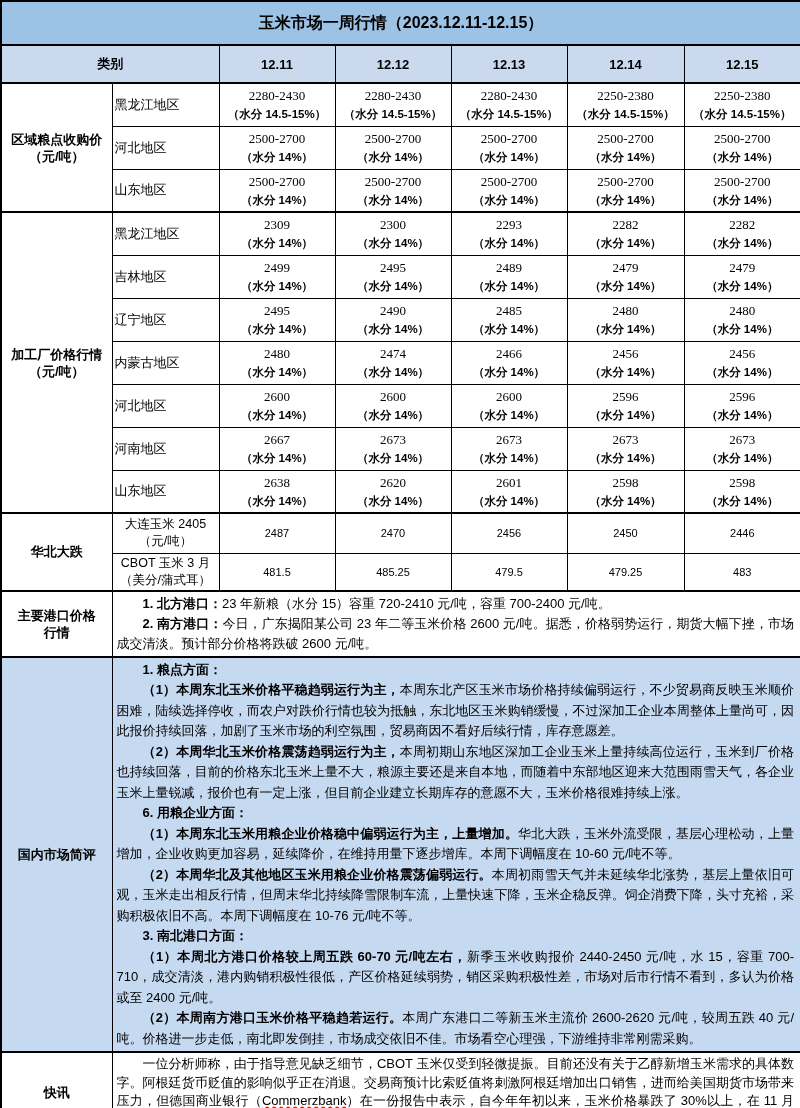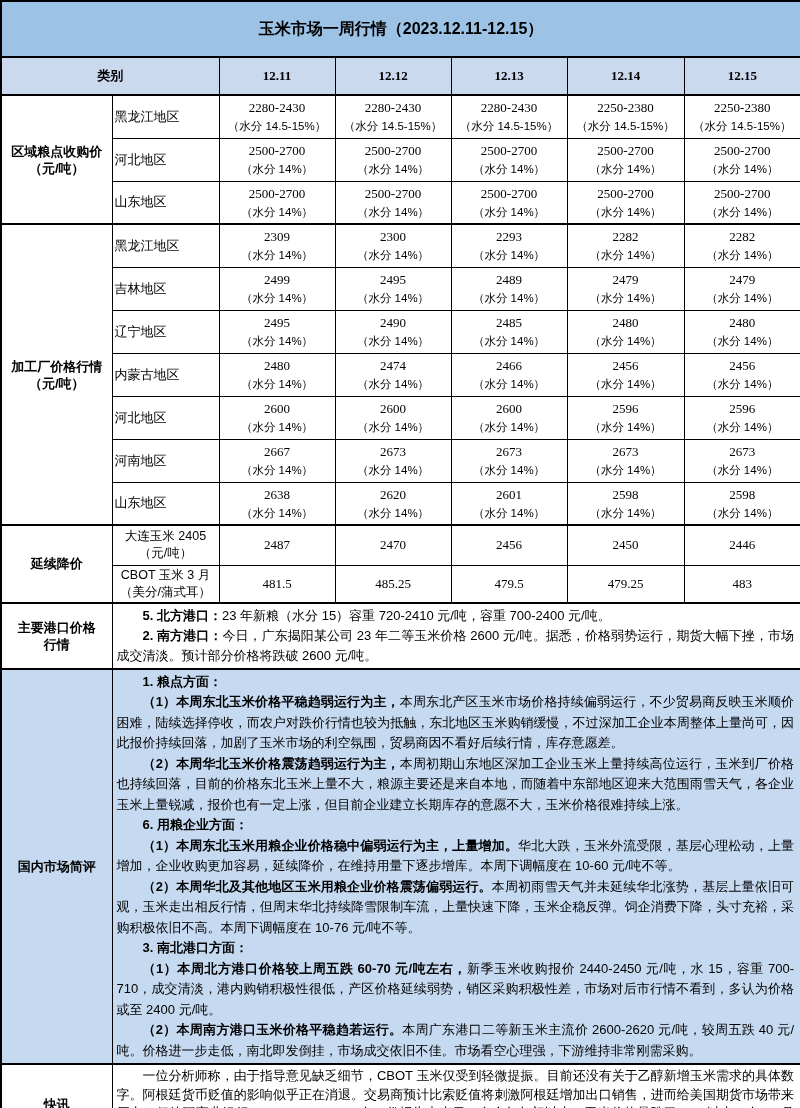--- a/index.html
+++ b/index.html
@@ -6,29 +6,29 @@
     --title-bg:#9CC2E5; --header-bg:#CBD9EF; --review-bg:#C5D9F1;
     --border:#000; --wavy:#E00000;
   }
   *{box-sizing:border-box;}
   html,body{margin:0;padding:0;background:#fff;}
   body{width:800px;font-family:"Liberation Sans",sans-serif;color:#000;}
   table{border-collapse:collapse;table-layout:fixed;width:800px;height:1108px;border:2px solid var(--border);}
   td{border:1px solid var(--border);padding:1px 2px;overflow:hidden;vertical-align:middle;}
   tr.sep td{border-top:2px solid var(--border);}
   .title-row td{background:var(--title-bg);text-align:center;font-weight:bold;font-size:16px;border-bottom:2px solid var(--border);}
-  .header-row td{background:var(--header-bg);text-align:center;font-weight:bold;font-size:13px;font-family:Liberation Serif, serif;}
+  .header-row td{background:var(--header-bg);text-align:center;font-weight:bold;font-size:13px;font-family:Liberation Sans, sans-serif;}
   .header-row td.cat{font-family:Liberation Sans, sans-serif;}
   .sec-label{text-align:center;font-weight:bold;font-size:13px;line-height:17px;}
   .region{text-align:left;font-size:13px;}
   .pcell{text-align:center;}
   .num{font-size:13px;line-height:19px;font-family:"Liberation Serif",serif;}
-  .note{font-size:11.5px;line-height:18px;}
+  .note{font-size:11.5px;line-height:18px;font-weight:bold;}
   .contract{text-align:center;font-size:12.5px;line-height:17px;margin-top:12px;}
-  .fval{text-align:center;font-size:13px;font-family:Liberation Serif, serif;}
+  .fval{text-align:center;font-size:11px;font-family:Liberation Sans, sans-serif;}
   .tx{vertical-align:top;padding:2px 6px 2px 4px;font-size:13px;text-align:justify;}
   .tx p{margin:0;text-indent:2em;}
   .port-cell{line-height:20px;}
   .review-row td{background:var(--review-bg);}
   .review-cell{line-height:20.5px;margin-left:8px;}
   .news-cell{line-height:18.5px;}
   .b{font-weight:bold;}
   .wavy{border-bottom:1px solid #000;text-decoration-line:underline;text-decoration-style:wavy;text-decoration-color:var(--wavy);}
 </style>
 </head>
@@ -39,21 +39,21 @@
     <col style="width:111px">
       <col style="width:107px">
     <col style="width:116px">
       <col style="width:116px">
       <col style="width:116px">
       <col style="width:117px">
       <col style="width:117px">
   </colgroup>
 
   <tbody>
-      <tr class="title-row" style="height:56px">
+      <tr class="title-row" style="height:44px">
     <td colspan="7">玉米市场一周行情（2023.12.11-12.15）</td>
   </tr>
 
   <tr class="header-row" style="height:38px">
     <td class="cat" colspan="2">类别</td>
     <td>12.11</td>
     <td>12.12</td>
     <td>12.13</td>
     <td>12.14</td>
     <td>12.15</td>
@@ -293,21 +293,21 @@
           <div class="num">2598</div>
           <div class="note">（水分 14%）</div>
         </td>
     <td class="pcell">
           <div class="num">2598</div>
           <div class="note">（水分 14%）</div>
         </td>
   </tr>
 
   <tr class="sep" style="height:40px">
-    <td class="sec-label" rowspan="2">延续降价</td>
+    <td class="sec-label" rowspan="2">华北大跌</td>
     <td class="contract">
       <div>大连玉米 2405</div>
       <div>（元/吨）</div>
     </td>
     <td class="fval">2487</td>
     <td class="fval">2470</td>
     <td class="fval">2456</td>
     <td class="fval">2450</td>
     <td class="fval">2446</td>
   </tr>
@@ -322,21 +322,21 @@
     <td class="fval">479.25</td>
     <td class="fval">483</td>
   </tr>
 
   <tr class="sep" style="height:64px">
     <td class="sec-label">
       <div>主要港口价格</div>
       <div>行情</div>
     </td>
     <td class="tx port-cell" colspan="6">
-      <p><span class="b">5. 北方港口：</span><span>23 年新粮（水分 15）容重 720-2410 元/吨，容重 700-2400 元/吨。</span></p>
+      <p><span class="b">1. 北方港口：</span><span>23 年新粮（水分 15）容重 720-2410 元/吨，容重 700-2400 元/吨。</span></p>
       <p><span class="b">2. 南方港口：</span><span>今日，广东揭阳某公司 23 年二等玉米价格 2600 元/吨。据悉，价格弱势运行，期货大幅下挫，市场成交清淡。预计部分价格将跌破 2600 元/吨。</span></p>
     </td>
   </tr>
 
   <tr class="sep review-row" style="height:372px">
     <td class="sec-label">国内市场简评</td>
     <td class="tx review-cell" colspan="6">
       <p><span class="b">1. 粮点方面：</span></p>
       <p><span class="b">（1）本周东北玉米价格平稳趋弱运行为主，</span><span>本周东北产区玉米市场价格持续偏弱运行，不少贸易商反映玉米顺价困难，陆续选择停收，而农户对跌价行情也较为抵触，东北地区玉米购销缓慢，不过深加工企业本周整体上量尚可，因此报价持续回落，加剧了玉米市场的利空氛围，贸易商因不看好后续行情，库存意愿差。</span></p>
       <p><span class="b">（2）本周华北玉米价格震荡趋弱运行为主，</span><span>本周初期山东地区深加工企业玉米上量持续高位运行，玉米到厂价格也持续回落，目前的价格东北玉米上量不大，粮源主要还是来自本地，而随着中东部地区迎来大范围雨雪天气，各企业玉米上量锐减，报价也有一定上涨，但目前企业建立长期库存的意愿不大，玉米价格很难持续上涨。</span></p>

